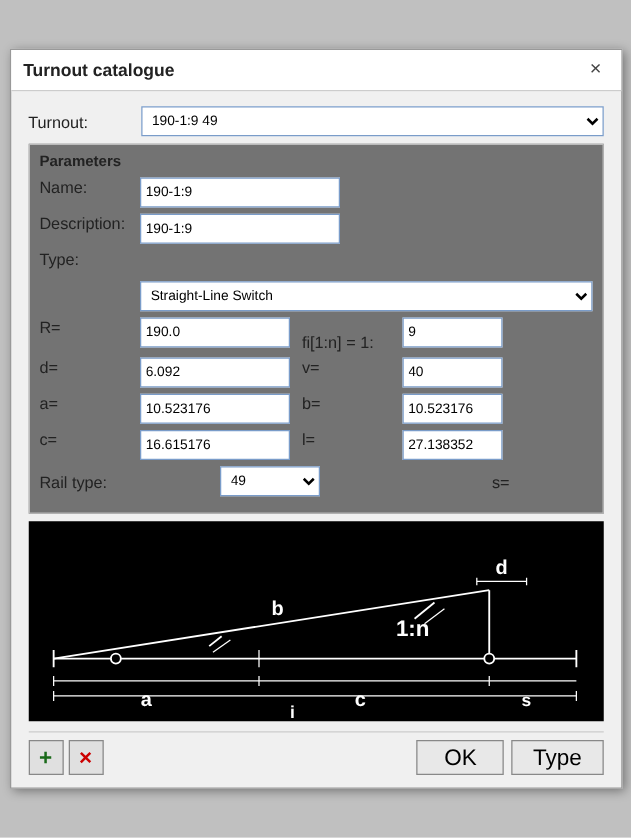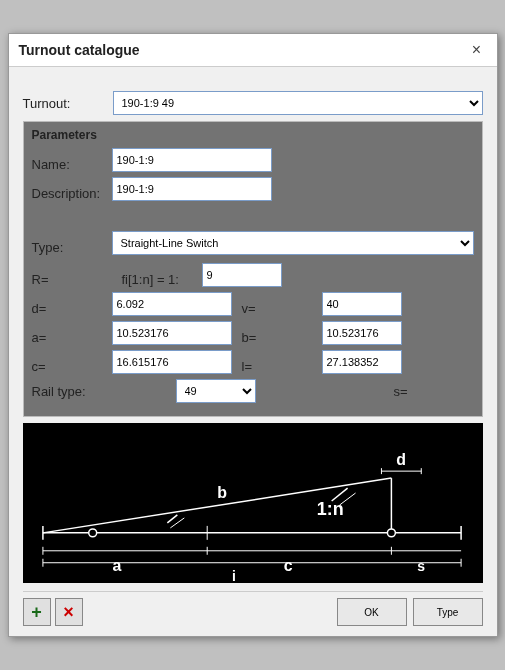--- a/index.html
+++ b/index.html
@@ -38,21 +38,21 @@
       color: #444;
       width: 20px;
       height: 20px;
       display: flex;
       align-items: center;
       justify-content: center;
       border: none;
       background: none;
     }
     .content {
-      padding: 24px 14px 8px 14px;
+      padding: 12px 14px 8px 14px;
     }
     .row {
       display: flex;
       align-items: center;
       margin-bottom: 6px;
     }
     .label {
       color: #222;
       min-width: 90px;
     }
@@ -78,21 +78,21 @@
       margin-bottom: 6px;
     }
     .params-title {
       font-size: 12px;
       font-weight: 600;
       margin-bottom: 6px;
       color: #222;
     }
     .param-row {
       display: flex;
-      align-items: flex-end;
+      align-items: flex-start;
       margin-bottom: 5px;
     }
     .param-label {
       min-width: 80px;
       color: #222;
     }
     .param-input {
       width: 160px;
     }
     .type-select {
@@ -147,21 +147,21 @@
       align-items: center;
       justify-content: center;
       font-size: 16px;
     }
     .btn-ok, .btn-help {
       height: 28px;
       min-width: 70px;
       border: 1px solid #888;
       background: #e8e8e8;
       cursor: pointer;
-      font-size: 10px;
+      font-size: 18px;
       padding: 0 16px;
     }
     .footer-right {
       display: flex;
       gap: 6px;
     }
   </style>
 </head>
 <body>
 
@@ -196,20 +196,21 @@
 
       <div class="param-row">
         <span class="param-label">Type:</span>
         <select class="type-select">
           <option>Straight-Line Switch</option>
         </select>
       </div>
 
       <div class="param-row">
         <span class="param-label">R=</span>
+        <input type="text" class="input-med" value="190.0" style="">
         <span style="min-width:10px;"></span>
         <span style="min-width:80px; color:#222;margin-top:12px;">fi[1:n] = 1:</span>
         <input type="text" class="input-sm" value="9" style="">
       </div>
 
       <div class="param-row">
         <span class="param-label">d=</span>
         <input type="text" class="input-med" value="6.092" style="">
         <span style="min-width:10px;"></span>
         <span style="min-width:80px; color:#222;">v=</span>

